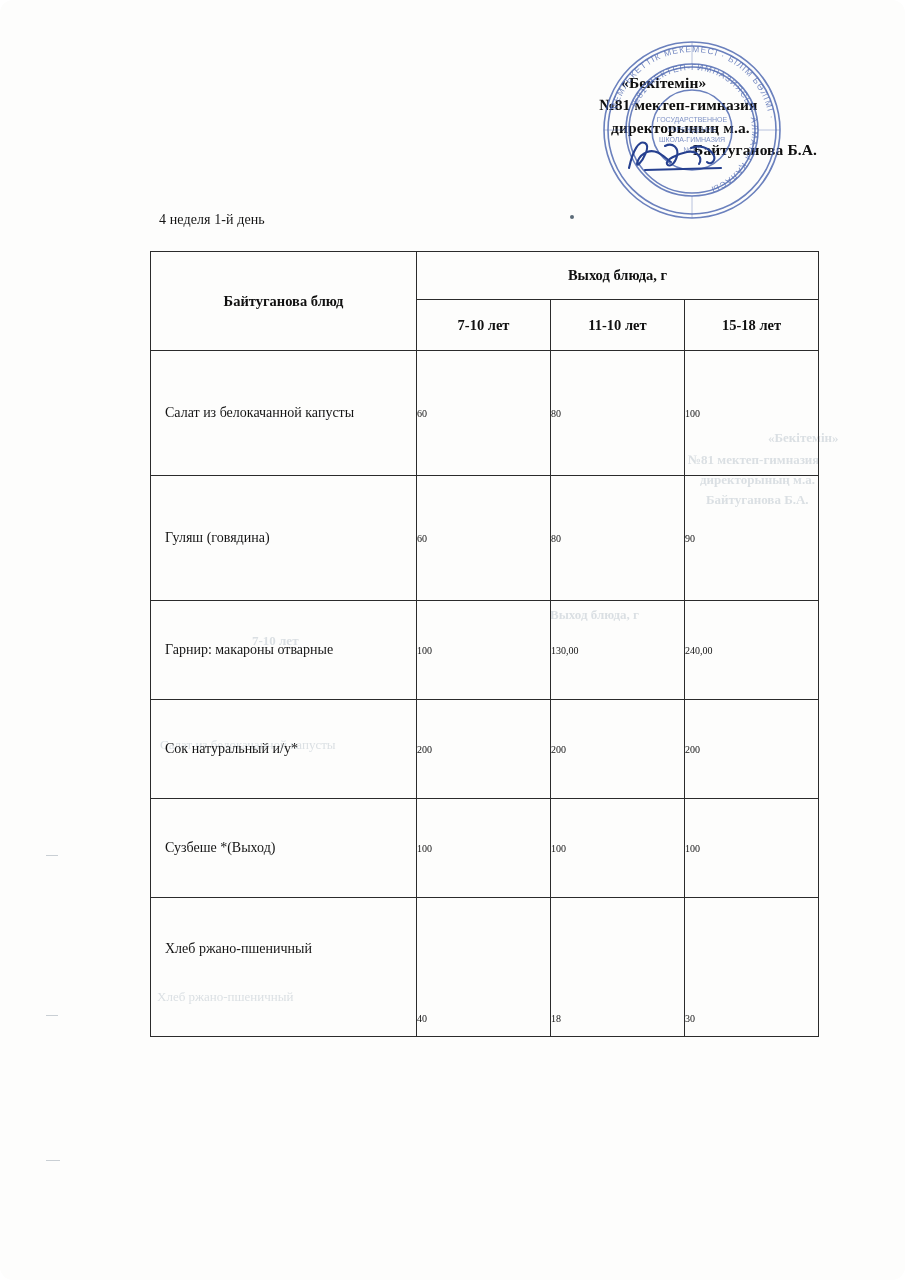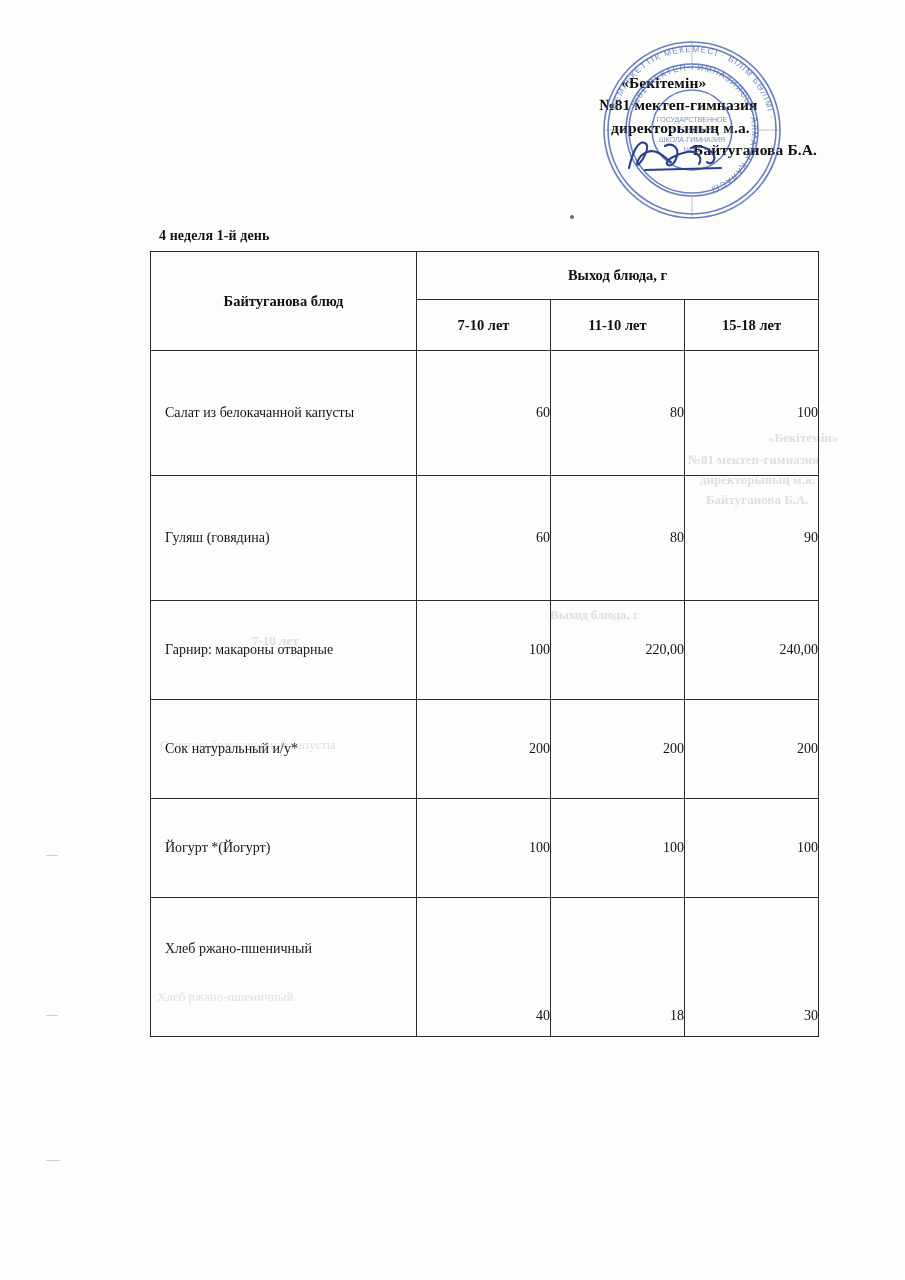--- a/index.html
+++ b/index.html
@@ -61,24 +61,24 @@
     left: 592px;
     width: 200px;
     height: 200px;
     pointer-events: none;
     opacity: 0.88;
   }
 
   
   .daylabel {
     position: absolute;
-    top: 228px;
+    top: 212px;
     left: 159px;
     font-size: 14px;
-    font-weight: bold;
+    font-weight: normal;
     color: #151515;
     letter-spacing: 0.1px;
   }
 
   
   .menu-table {
     position: absolute;
     top: 251px;
     left: 150px;
     width: 668px;
@@ -111,22 +111,22 @@
   }
 
   td.dish {
     font-size: 14px;
     text-align: left;
     padding-left: 14px;
     color: #141414;
     line-height: 1.3;
   }
   td.val {
-    font-size: 14px;
-    text-align: right;
+    font-size: 10px;
+    text-align: left;
     color: #141414;
   }
   tr.row-tall td { height: 124px; }
   tr.row-mid  td { height: 98px; }
   tr.row-last td { height: 96px; }
 
   td.dish-top {
     vertical-align: top;
     padding-top: 42px;
   }
@@ -246,31 +246,31 @@
       </tr>
       <tr class="row-tall">
         <td class="dish">Гуляш (говядина)</td>
         <td class="val">60</td>
         <td class="val">80</td>
         <td class="val">90</td>
       </tr>
       <tr class="row-mid">
         <td class="dish">Гарнир: макароны отварные</td>
         <td class="val">100</td>
-        <td class="val">220,00</td>
+        <td class="val">130,00</td>
         <td class="val">240,00</td>
       </tr>
       <tr class="row-mid">
         <td class="dish">Сок натуральный и/у*</td>
         <td class="val">200</td>
         <td class="val">200</td>
         <td class="val">200</td>
       </tr>
       <tr class="row-mid">
-        <td class="dish">Йогурт *(Йогурт)</td>
+        <td class="dish">Сузбеше *(Выход)</td>
         <td class="val">100</td>
         <td class="val">100</td>
         <td class="val">100</td>
       </tr>
       <tr class="row-last">
         <td class="dish dish-top">Хлеб ржано-пшеничный</td>
         <td class="val val-bottom">40</td>
         <td class="val val-bottom">18</td>
         <td class="val val-bottom">30</td>
       </tr>

